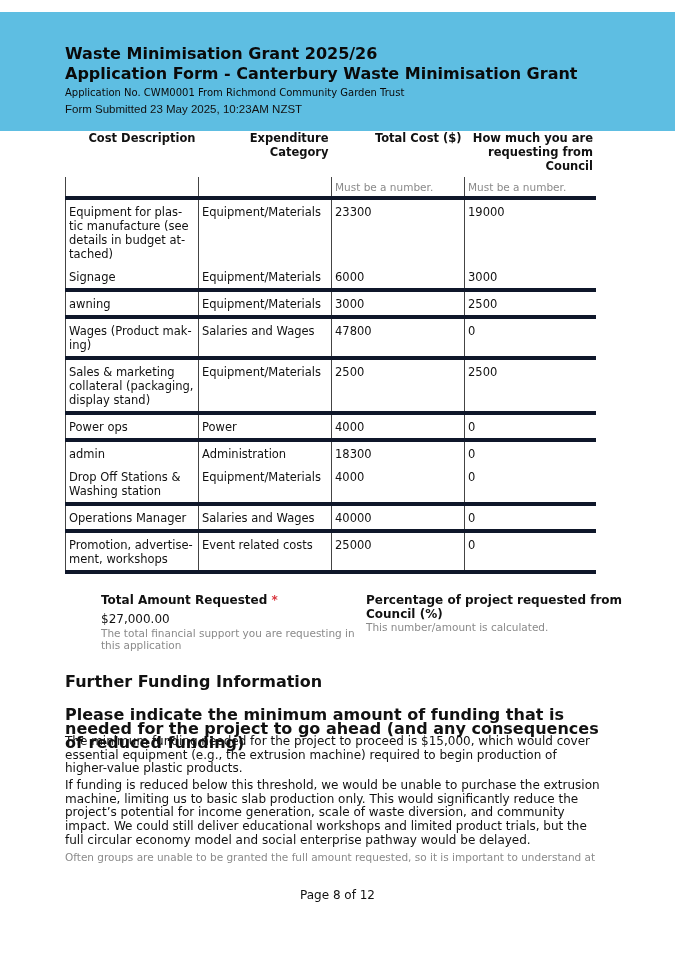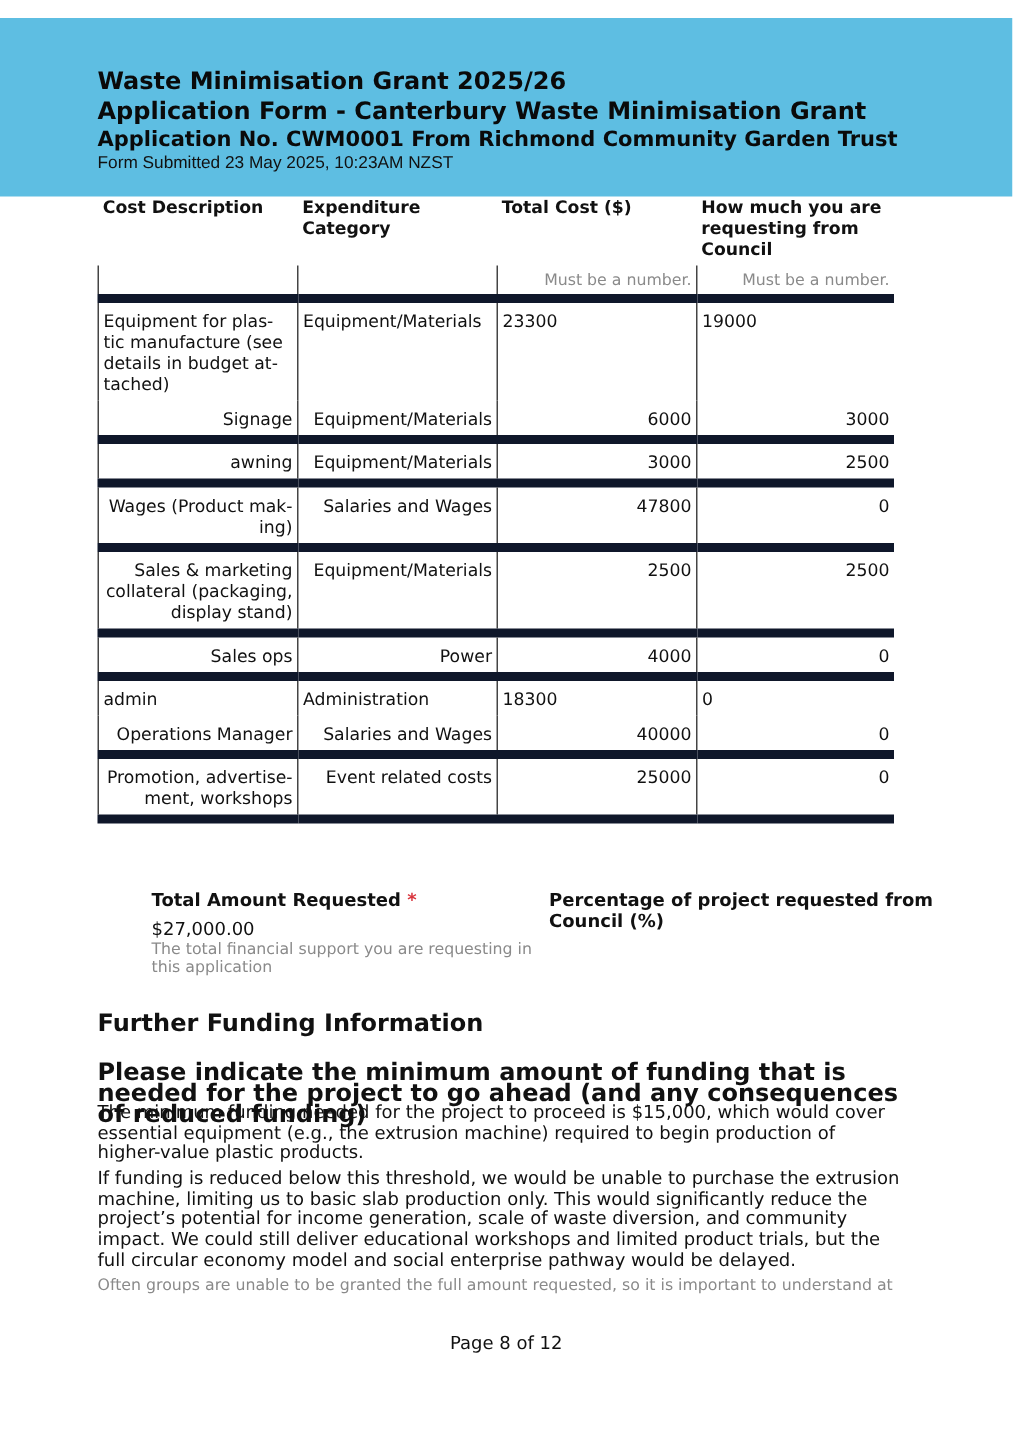--- a/index.html
+++ b/index.html
@@ -1,30 +1,30 @@
 <!DOCTYPE html>
 <html><head>
 <meta charset="utf-8">
 <style>
   html, body { margin:0; padding:0; }
   body { width:675px; height:955px; background:#ffffff; position:relative; font-family:"DejaVu Sans", sans-serif; color:#111; overflow:hidden; }
   .header { position:absolute; left:0; top:12px; width:675px; height:119px; background:#5ebee2; }
   .header .inner { position:absolute; left:65px; top:32px; }
   .h1 { font-weight:bold; font-size:16px; line-height:20px; color:#0a0a0a; }
-  .h3 { font-weight:bold; font-size:14px; line-height:18px; color:#0a0a0a; }
+  .h3 { font-weight:normal; font-size:10px; line-height:18px; color:#0a0a0a; }
   .sub { font-family:"Liberation Sans", sans-serif; font-size:11.5px; line-height:14px; color:#111; }
 
   table.costs { position:absolute; left:65px; top:129px; border-collapse:collapse; font-size:11.5px; line-height:14px; }
-  table.costs th { text-align:left; vertical-align:top; font-weight:bold; padding:2px 3px 4px 3px; font-size:11.5px; line-height:14px; border:none; }
+  table.costs th { text-align:right; vertical-align:top; font-weight:bold; padding:2px 3px 4px 3px; font-size:11.5px; line-height:14px; border:none; }
   table.costs td { vertical-align:top; padding:5px 3px 4px 3px; border-left:1px solid #444; }
   table.costs td.c1 { width:126px; }
   table.costs td.c2 { width:126px; }
   table.costs td.c3 { width:126px; }
   table.costs td.c4 { width:125px; border-right:none; }
-  tr.bb td { border-bottom:6px solid #0f172a;text-align:right; }
+  tr.bb td { border-bottom:4px solid #0f172a; }
   tr.hint td { color:#8a8a8a; font-size:10.5px; padding-top:3px; padding-bottom:2px; height:13px; }
   th.c1 { width:126px; padding-left:3px; }
 
   .totals { position:absolute; left:65px; top:593px; width:530px; }
   .tcol { position:absolute; top:0;margin-left:36px; }
   .tlabel { font-weight:bold; font-size:12px; line-height:14px; }
   .req { color:#d9363e; }
   .tval { font-size:12px; line-height:15px; margin-top:5px; }
   .thelp { font-size:10.5px; line-height:12px; color:#8a8a8a; }
 
@@ -86,29 +86,35 @@
       <td class="c3">47800</td>
       <td class="c4">0</td>
     </tr>
     <tr class="bb">
       <td class="c1">Sales &amp; marketing collateral (packaging, display stand)</td>
       <td class="c2">Equipment/Materials</td>
       <td class="c3">2500</td>
       <td class="c4">2500</td>
     </tr>
     <tr class="bb">
-      <td class="c1">Sales ops</td>
+      <td class="c1">Power ops</td>
       <td class="c2">Power</td>
       <td class="c3">4000</td>
       <td class="c4">0</td>
     </tr>
     <tr>
       <td class="c1">admin</td>
       <td class="c2">Administration</td>
       <td class="c3">18300</td>
+      <td class="c4">0</td>
+    </tr>
+    <tr class="bb">
+      <td class="c1">Drop Off Stations &amp; Washing station</td>
+      <td class="c2">Equipment/Materials</td>
+      <td class="c3">4000</td>
       <td class="c4">0</td>
     </tr>
     <tr class="bb">
       <td class="c1">Operations Manager</td>
       <td class="c2">Salaries and Wages</td>
       <td class="c3">40000</td>
       <td class="c4">0</td>
     </tr>
     <tr class="bb">
       <td class="c1">Promotion, advertise-ment, workshops</td>
@@ -123,20 +129,21 @@
   <div class="tcol" style="left:0; width:255px;">
     <div class="tlabel">
       <span>Total Amount Requested</span>
       <span class="req">*</span>
     </div>
     <div class="tval">$27,000.00</div>
     <div class="thelp">The total financial support you are requesting in this application</div>
   </div>
   <div class="tcol" style="left:265px; width:265px;">
     <div class="tlabel">Percentage of project requested from Council (%)</div>
+    <div class="thelp">This number/amount is calculated.</div>
   </div>
 </div>
 
 <div class="section-title">Further Funding Information</div>
 <div class="question">Please indicate the minimum amount of funding that is needed for the project to go ahead (and any consequences of reduced funding)</div>
 <div class="answer" style="top:735px;">The minimum funding needed for the project to proceed is $15,000, which would cover essential equipment (e.g., the extrusion machine) required to begin production of higher-value plastic products.</div>
 <div class="answer" style="top:779px;">If funding is reduced below this threshold, we would be unable to purchase the extrusion machine, limiting us to basic slab production only. This would significantly reduce the project’s potential for income generation, scale of waste diversion, and community impact. We could still deliver educational workshops and limited product trials, but the full circular economy model and social enterprise pathway would be delayed.</div>
 <div class="hint-tail">Often groups are unable to be granted the full amount requested, so it is important to understand at</div>
 
 <div class="page-num">Page 8 of 12</div>

